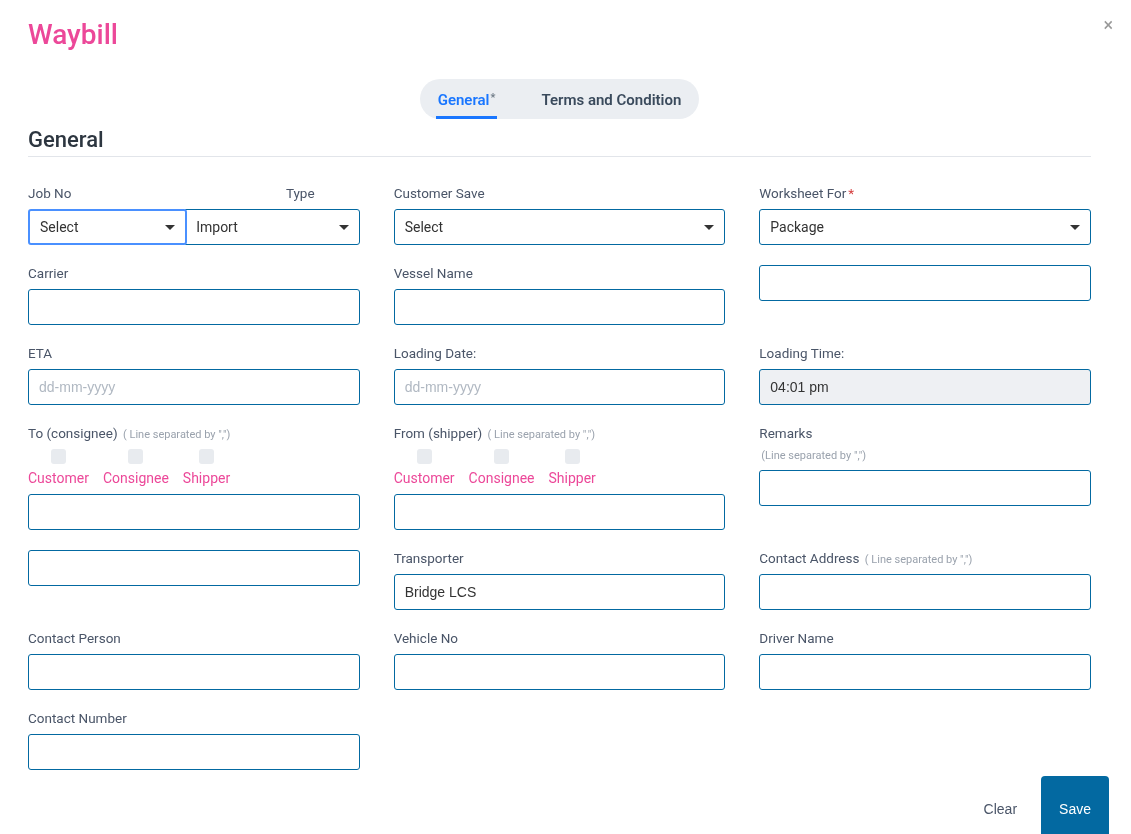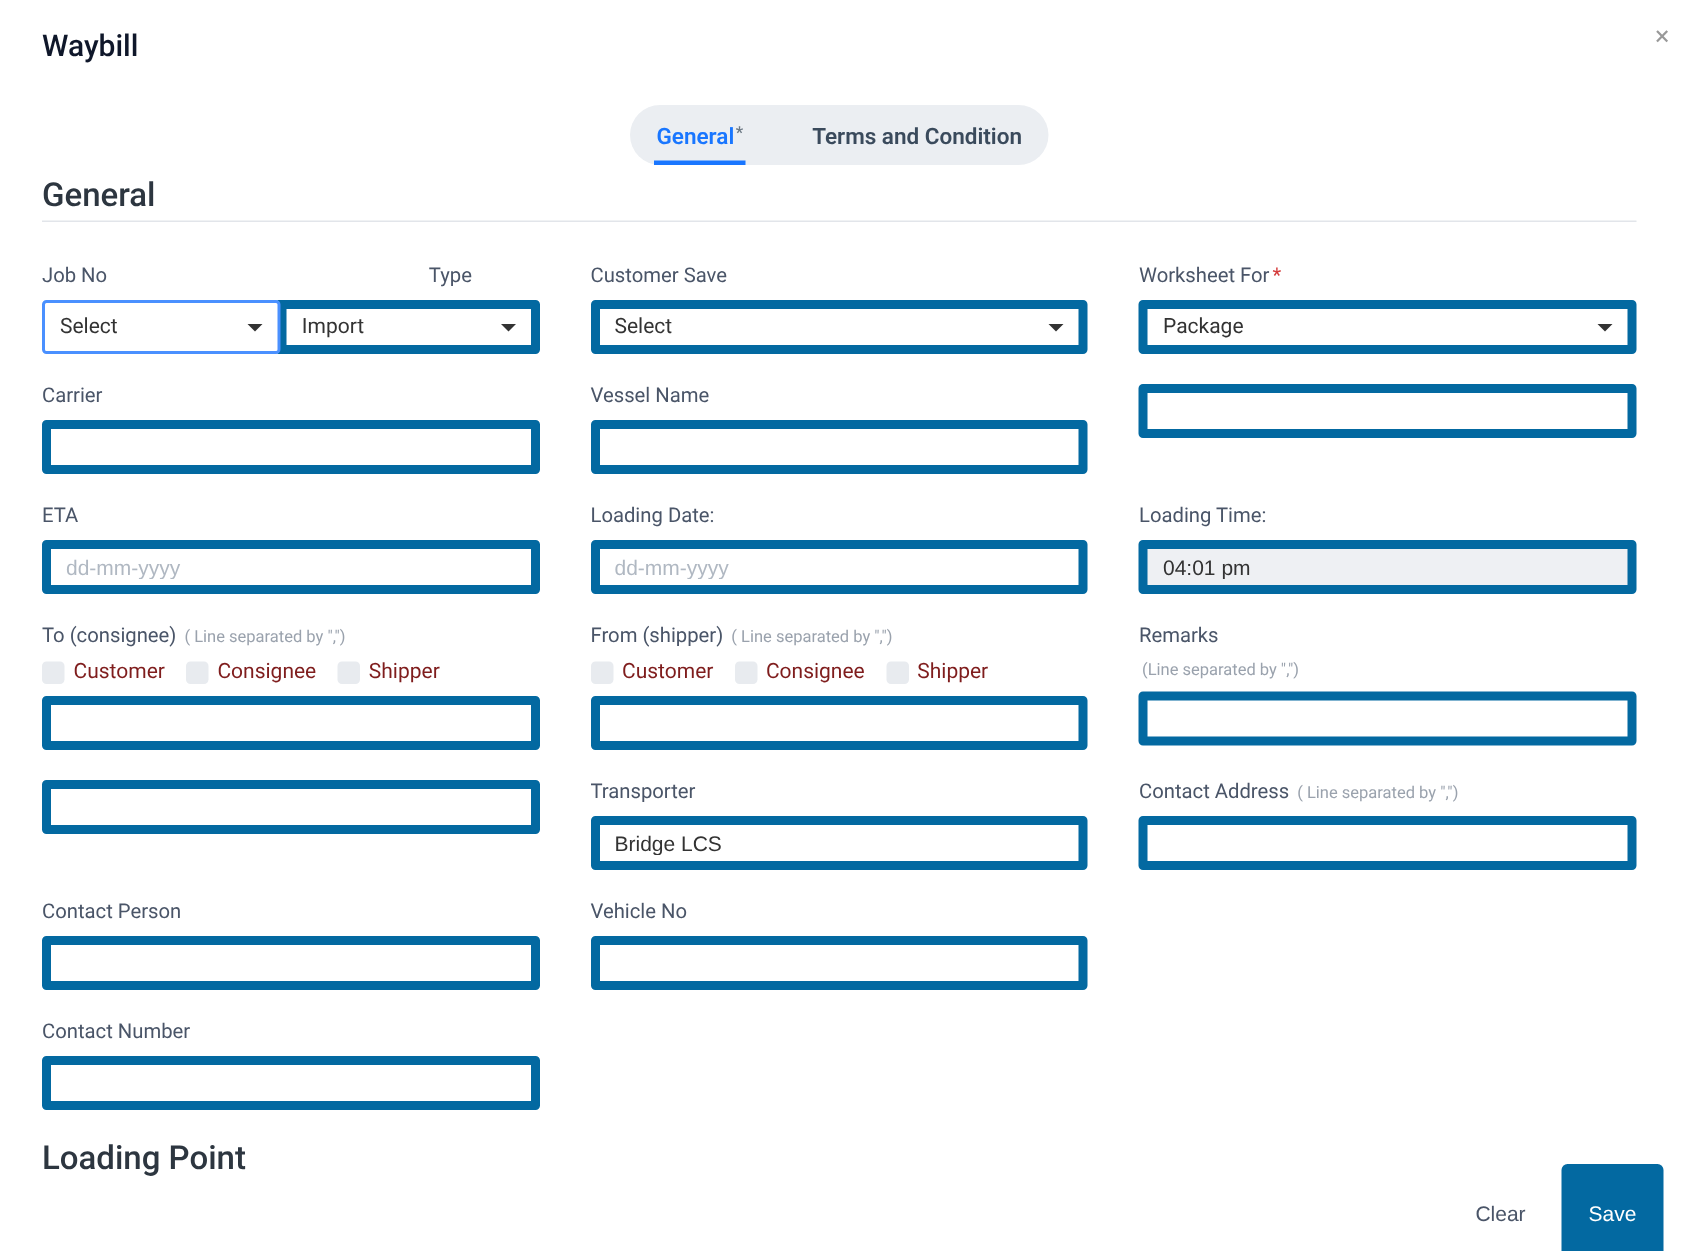--- a/index.html
+++ b/index.html
@@ -15,23 +15,23 @@
 .scroll-area {
   position: absolute;
   top: 0; left: 0; right: 12px; bottom: 50px;
   overflow-y: scroll;
   padding: 18px 28px 0 28px;
 }
 .scroll-area::-webkit-scrollbar { width: 10px; }
 .scroll-area::-webkit-scrollbar-thumb { background: #b8b8b8; border-radius: 5px; }
 .scroll-area::-webkit-scrollbar-track { background: #f2f2f2; }
 h1 {
-  font-size: 20px;
+  font-size: 28px;
   font-weight: 500;
-  color: #0f172a;
+  color: #ec4899;
   margin-bottom: 28px;
 }
 .close-x {
   position: absolute;
   top: 14px; right: 18px;
   color: #999;
   font-size: 18px;
   cursor: pointer;
   z-index: 5;
 }
@@ -85,21 +85,21 @@
 .field label {
   display: block;
   font-size: 13.5px;
   color: #4a5568;
   margin-bottom: 8px;
 }
 .field .sub { font-size: 11px; color: #9aa2ad; margin-left: 2px; }
 .input, .select {
   width: 100%;
   height: 36px;
-  border: 6px solid #0369a1;
+  border: 1px solid #0369a1;
   border-radius: 3px;
   padding: 0 10px;
   font-size: 14px;
   color: #333;
   background: #fff;
 }
 .select {
   display: flex;
   align-items: center;
   justify-content: space-between;
@@ -131,21 +131,22 @@
   display: flex;
   gap: 14px;
   margin-top: 4px;
   margin-bottom: 8px;
 }
 .check {
   display: flex;
   align-items: center;
   gap: 6px;
   font-size: 14px;
-  color: #7f1d1d;
+  color: #ec4899;
+  flex-direction: column;
 }
 .check .box {
   width: 15px; height: 15px;
   background: #e8ebef;
   border-radius: 3px;
 }
 .req { color: #d43c3c; margin-left: 2px; }
 .footer {
   position: absolute;
   left: 0; right: 0; bottom: 0;
@@ -332,20 +333,24 @@
 
   <div class="row">
     <div class="field">
       <label>Contact Person</label>
       <input class="input" value="" style="">
     </div>
     <div class="field">
       <label>Vehicle No</label>
       <input class="input" value="" style="">
     </div>
+    <div class="field">
+      <label>Driver Name</label>
+      <input class="input" value="" style="">
+    </div>
   </div>
 
   <div class="row">
     <div class="field">
       <label>Contact Number</label>
       <input class="input" value="" style="">
     </div>
     <div></div>
     <div></div>
   </div>

